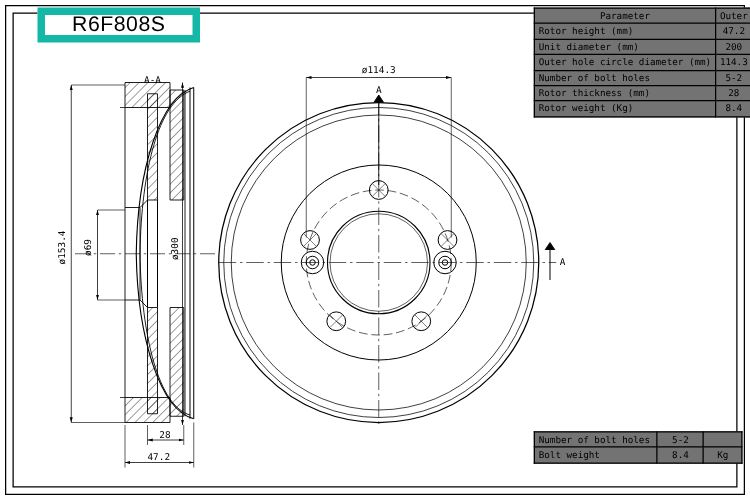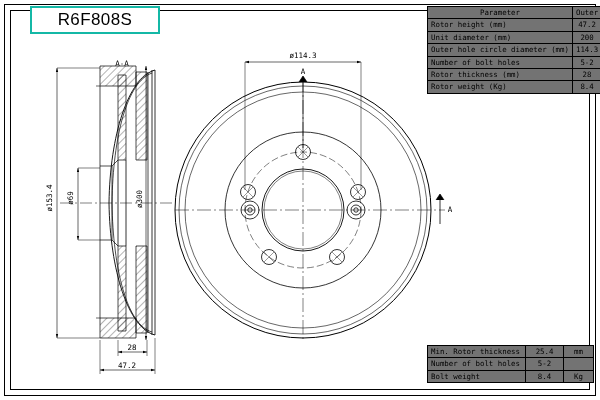--- a/index.html
+++ b/index.html
@@ -14,21 +14,21 @@
     position:absolute;left:4px;top:4px;width:592px;height:392px;
     border:1px solid #000;box-sizing:border-box;
   }
   .frame-inner{
     position:absolute;left:10px;top:10px;width:580px;height:380px;
     border:1px solid #000;box-sizing:border-box;
   }
   
   .partno-box{
     position:absolute;left:30px;top:6px;width:130px;height:28px;
-    border:2px solid #14b8a6;box-sizing:border-box;background:#fff;
+    border:6px solid #14b8a6;box-sizing:border-box;background:#fff;
     display:flex;align-items:center;justify-content:center;
     font-family:"Liberation Sans",sans-serif;
     font-size:17px;letter-spacing:.4px;
   }
   
   table.spec{
     position:absolute;border-collapse:collapse;background:#737373;
     font-size:7.4px;line-height:1;
   }
   table.spec td,table.spec th{
@@ -231,25 +231,20 @@
       <tr>
         <td class="pname">Rotor weight (Kg)</td>
         <td class="pval">8.4</td>
       </tr>
     </tbody>
   </table>
 
   <table class="spec" id="spec-bottom">
     <tbody>
       <tr>
-        <td class="pname">Min. Rotor thickness</td>
-        <td class="pval">25.4</td>
-        <td class="punit">mm</td>
-      </tr>
-      <tr>
         <td class="pname">Number of bolt holes</td>
         <td class="pval">5-2</td>
         <td class="punit"></td>
       </tr>
       <tr>
         <td class="pname">Bolt weight</td>
         <td class="pval">8.4</td>
         <td class="punit">Kg</td>
       </tr>
     </tbody>

